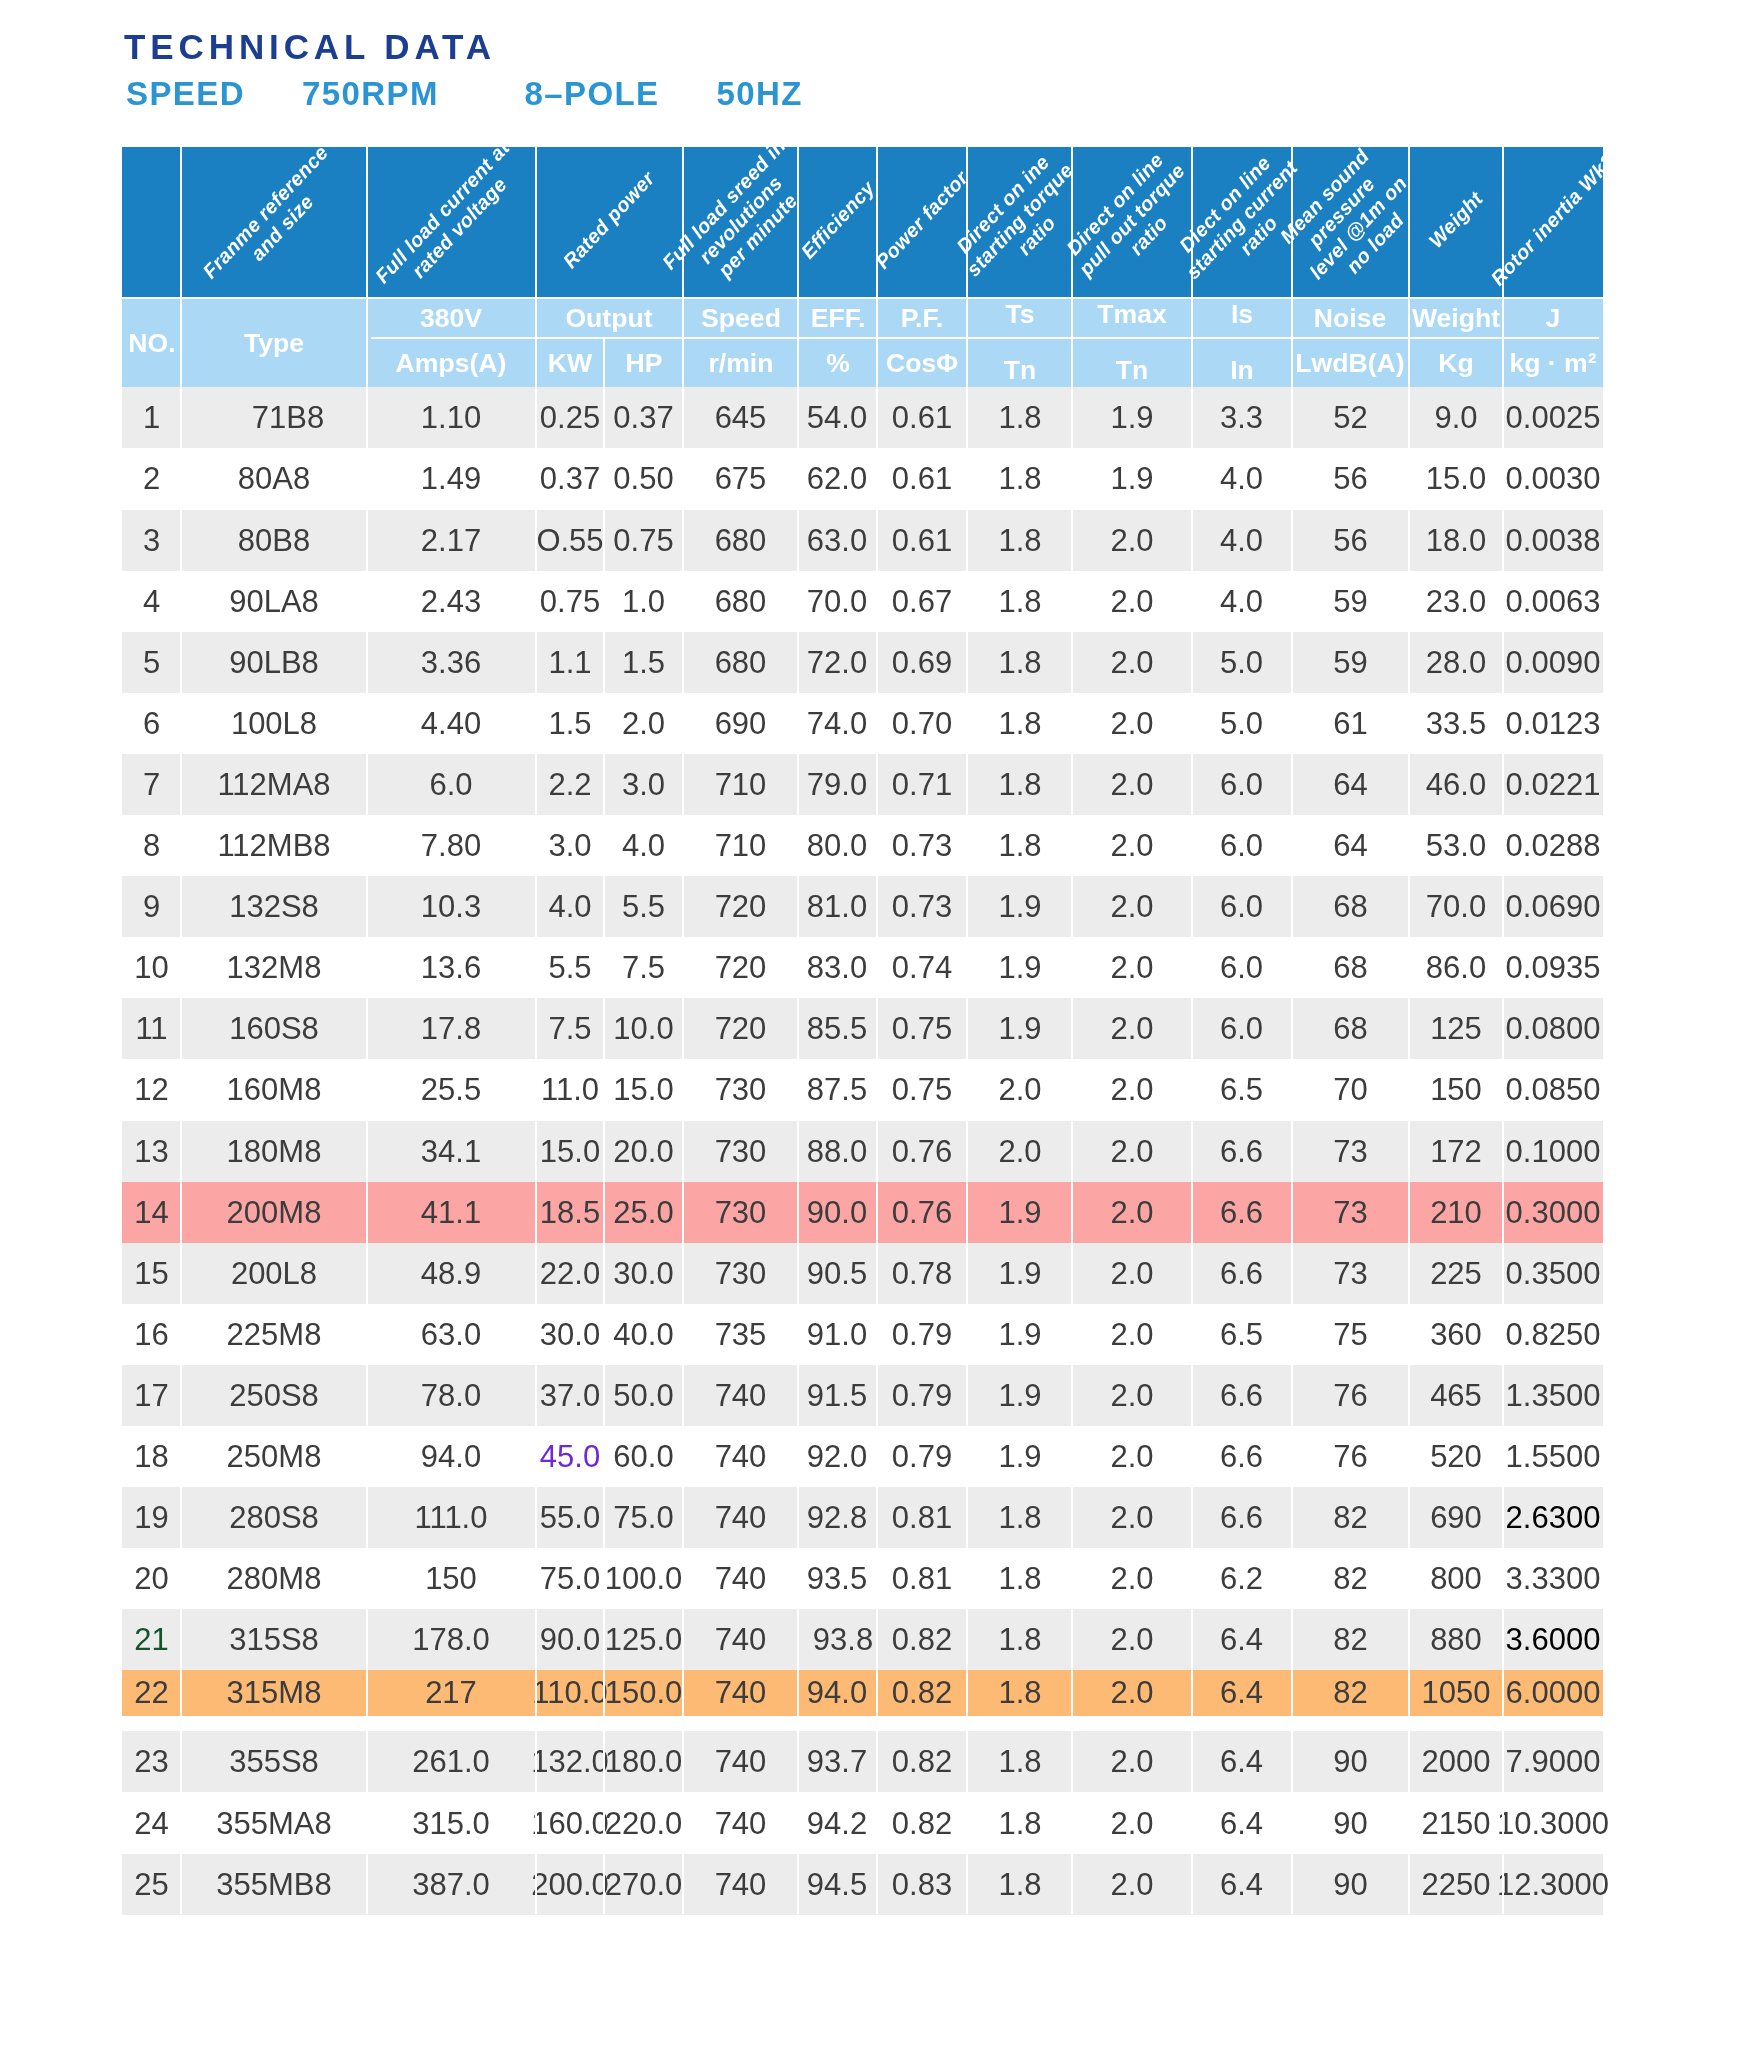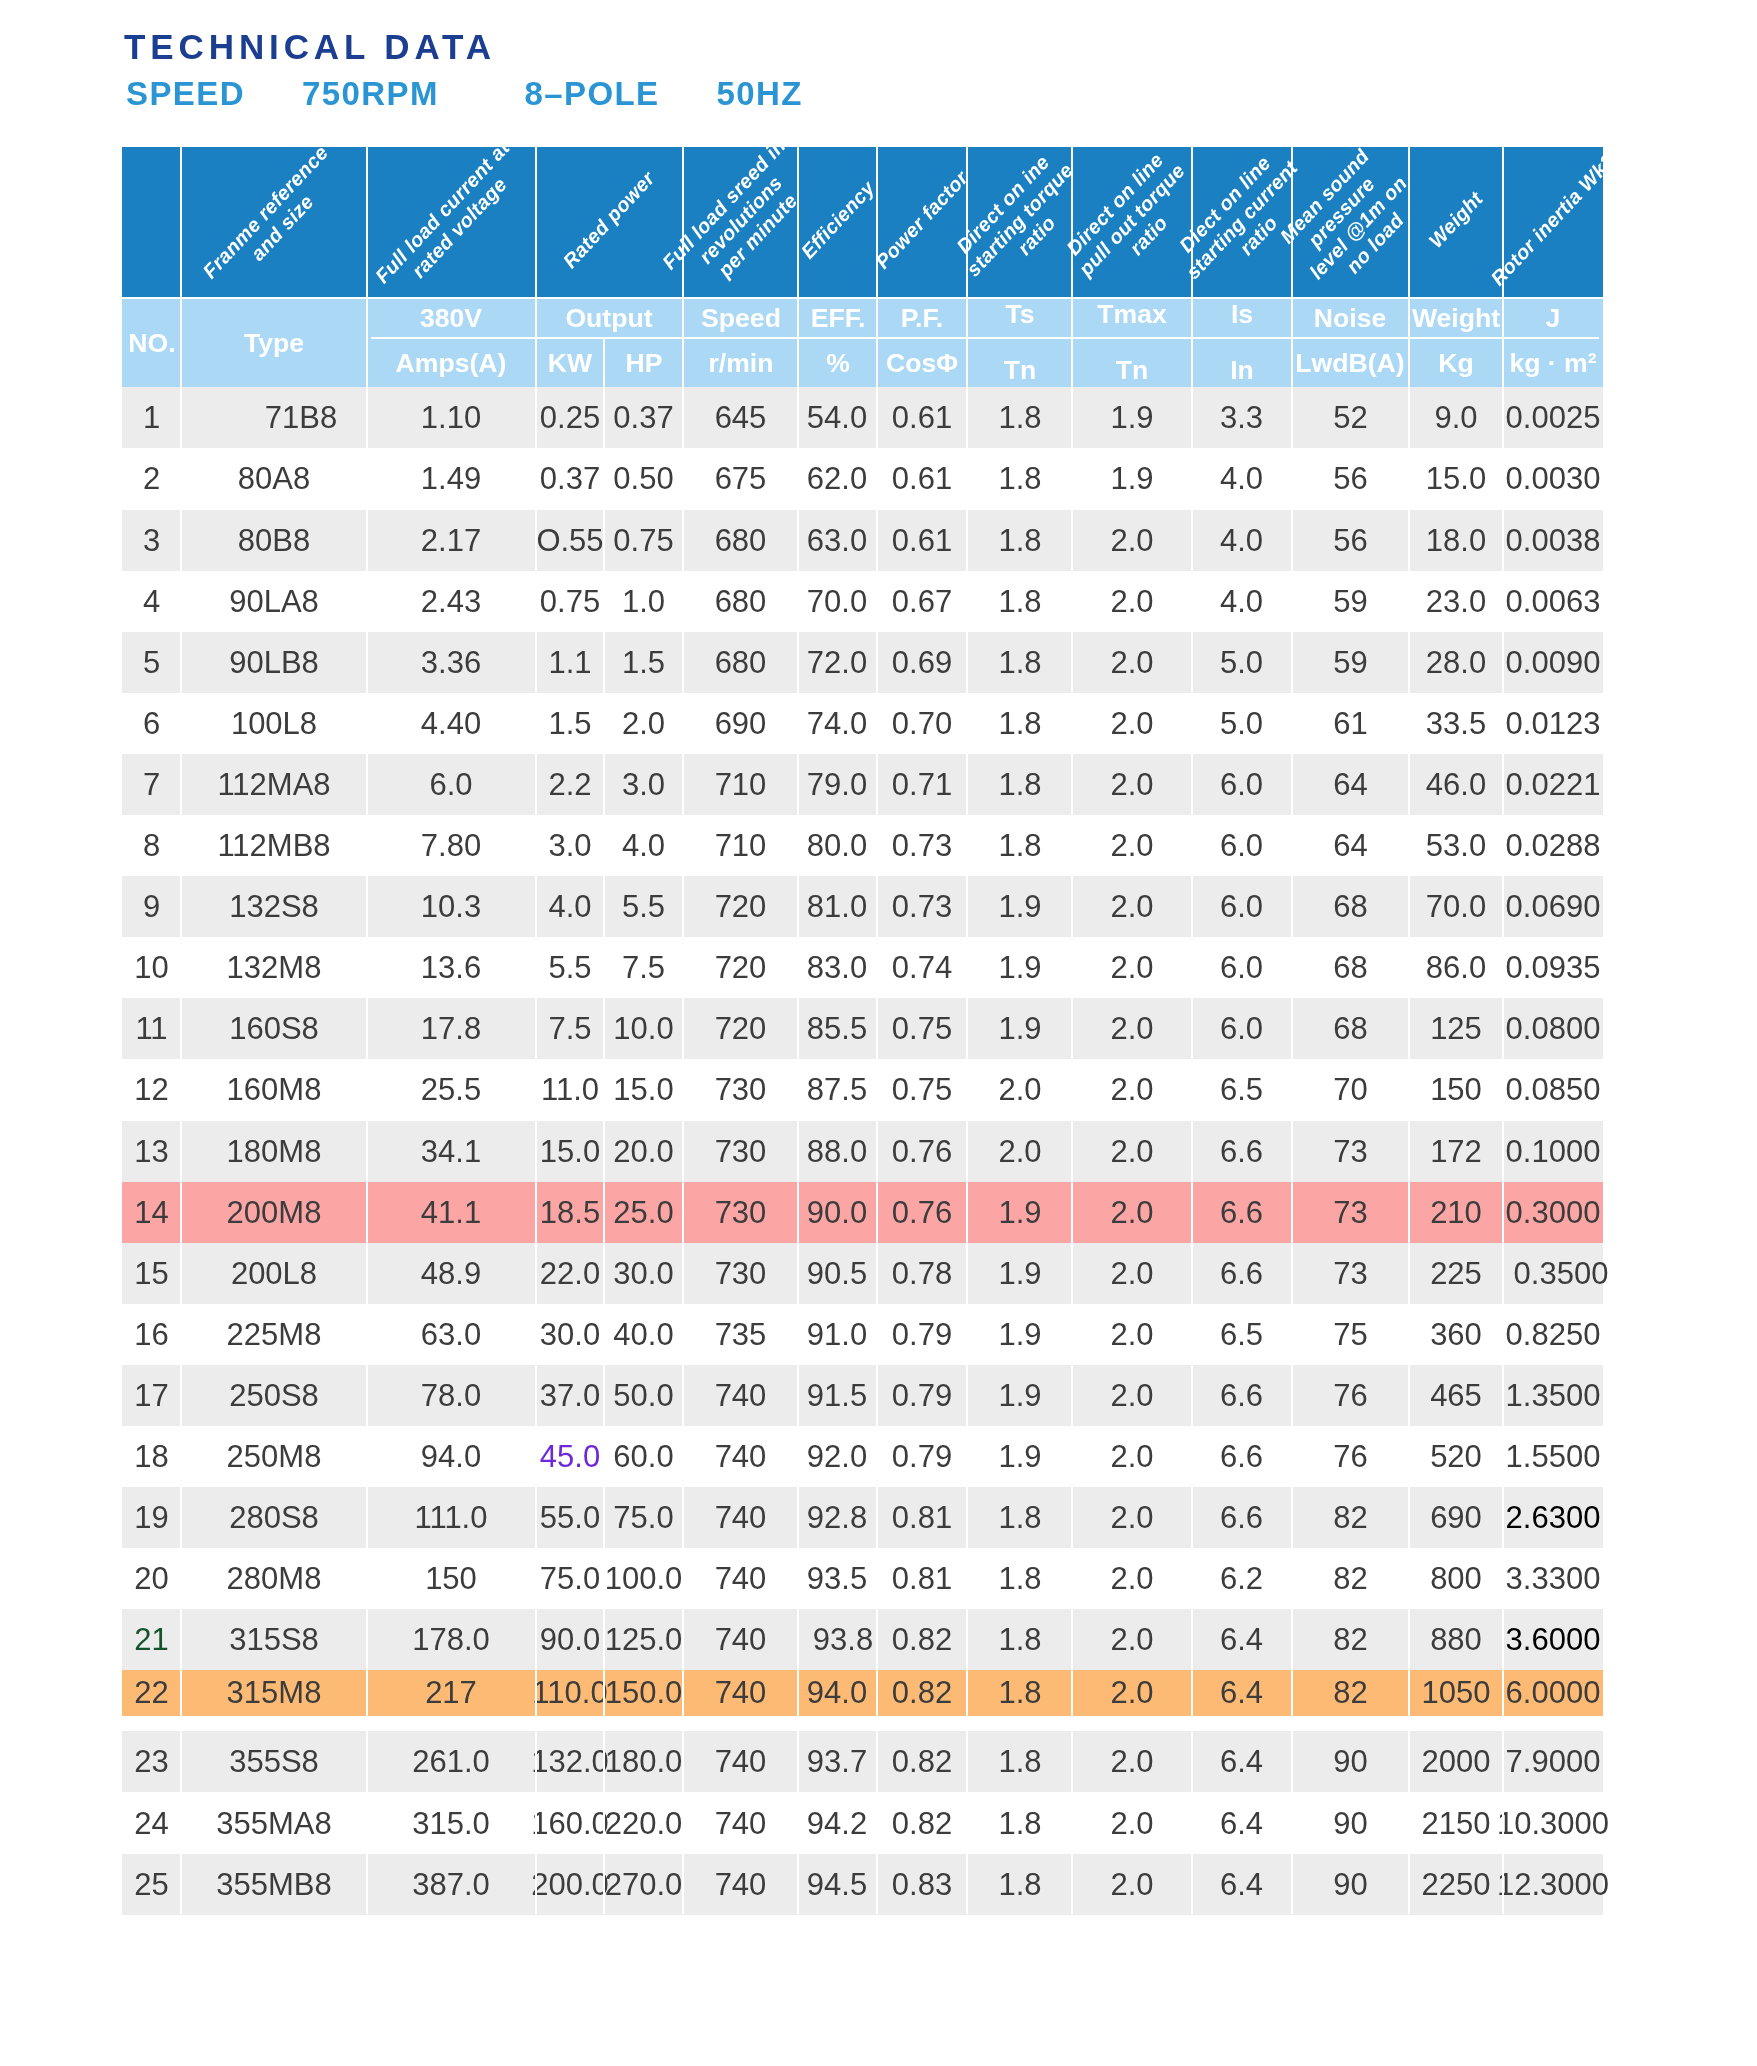--- a/index.html
+++ b/index.html
@@ -129,21 +129,21 @@
       <div class="sub-label" style="left: 898px; top: 71px;">Tn</div>
       <div class="sub-label" style="left: 1010px; top: 71px;">Tn</div>
       <div class="sub-label" style="left: 1120px; top: 71px;">In</div>
       <div class="sub-label" style="left: 1228px; top: 64px;">LwdB(A)</div>
       <div class="sub-label" style="left: 1334px; top: 64px;">Kg</div>
       <div class="sub-label" style="left: 1431px; top: 64px;">kg · m²</div>
     </div>
   <div id="dataArea">
       <div class="data-row" style="top: 240px; height: 61px; background: rgb(236, 236, 236);">
         <div class="data-cell" style="left: 0px; width: 59px; color: rgb(60, 60, 60);">1</div>
-        <div class="data-cell" style="left: 59px; width: 214px; color: rgb(60, 60, 60); padding-left: 13px;">71B8</div>
+        <div class="data-cell" style="left: 59px; width: 214px; color: rgb(60, 60, 60);">71B8</div>
         <div class="data-cell" style="left: 245px; width: 168px; color: rgb(60, 60, 60);">1.10</div>
         <div class="data-cell" style="left: 414px; width: 68px; color: rgb(60, 60, 60);">0.25</div>
         <div class="data-cell" style="left: 482px; width: 79px; color: rgb(60, 60, 60);">0.37</div>
         <div class="data-cell" style="left: 561px; width: 115px; color: rgb(60, 60, 60);">645</div>
         <div class="data-cell" style="left: 676px; width: 78px; color: rgb(60, 60, 60);">54.0</div>
         <div class="data-cell" style="left: 755px; width: 90px; color: rgb(60, 60, 60);">0.61</div>
         <div class="data-cell" style="left: 845px; width: 106px; color: rgb(60, 60, 60);">1.8</div>
         <div class="data-cell" style="left: 950px; width: 120px; color: rgb(60, 60, 60);">1.9</div>
         <div class="data-cell" style="left: 1070px; width: 99px; color: rgb(60, 60, 60);">3.3</div>
         <div class="data-cell" style="left: 1170px; width: 117px; color: rgb(60, 60, 60);">52</div>
@@ -365,21 +365,21 @@
         <div class="data-cell" style="left: 414px; width: 68px; color: rgb(60, 60, 60);">22.0</div>
         <div class="data-cell" style="left: 482px; width: 79px; color: rgb(60, 60, 60);">30.0</div>
         <div class="data-cell" style="left: 561px; width: 115px; color: rgb(60, 60, 60);">730</div>
         <div class="data-cell" style="left: 676px; width: 78px; color: rgb(60, 60, 60);">90.5</div>
         <div class="data-cell" style="left: 755px; width: 90px; color: rgb(60, 60, 60);">0.78</div>
         <div class="data-cell" style="left: 845px; width: 106px; color: rgb(60, 60, 60);">1.9</div>
         <div class="data-cell" style="left: 950px; width: 120px; color: rgb(60, 60, 60);">2.0</div>
         <div class="data-cell" style="left: 1070px; width: 99px; color: rgb(60, 60, 60);">6.6</div>
         <div class="data-cell" style="left: 1170px; width: 117px; color: rgb(60, 60, 60);">73</div>
         <div class="data-cell" style="left: 1287px; width: 94px; color: rgb(60, 60, 60);">225</div>
-        <div class="data-cell" style="left: 1381px; width: 100px; color: rgb(60, 60, 60); margin-left: 8px;">0.3500</div>
+        <div class="data-cell" style="left: 1381px; width: 100px; color: rgb(60, 60, 60);">0.3500</div>
       </div>
       <div class="data-row" style="top: 1157px; height: 61px; background: rgb(255, 255, 255);">
         <div class="data-cell" style="left: 0px; width: 59px; color: rgb(60, 60, 60);">16</div>
         <div class="data-cell" style="left: 59px; width: 186px; color: rgb(60, 60, 60);">225M8</div>
         <div class="data-cell" style="left: 245px; width: 168px; color: rgb(60, 60, 60);">63.0</div>
         <div class="data-cell" style="left: 414px; width: 68px; color: rgb(60, 60, 60);">30.0</div>
         <div class="data-cell" style="left: 482px; width: 79px; color: rgb(60, 60, 60);">40.0</div>
         <div class="data-cell" style="left: 561px; width: 115px; color: rgb(60, 60, 60);">735</div>
         <div class="data-cell" style="left: 676px; width: 78px; color: rgb(60, 60, 60);">91.0</div>
         <div class="data-cell" style="left: 755px; width: 90px; color: rgb(60, 60, 60);">0.79</div>

